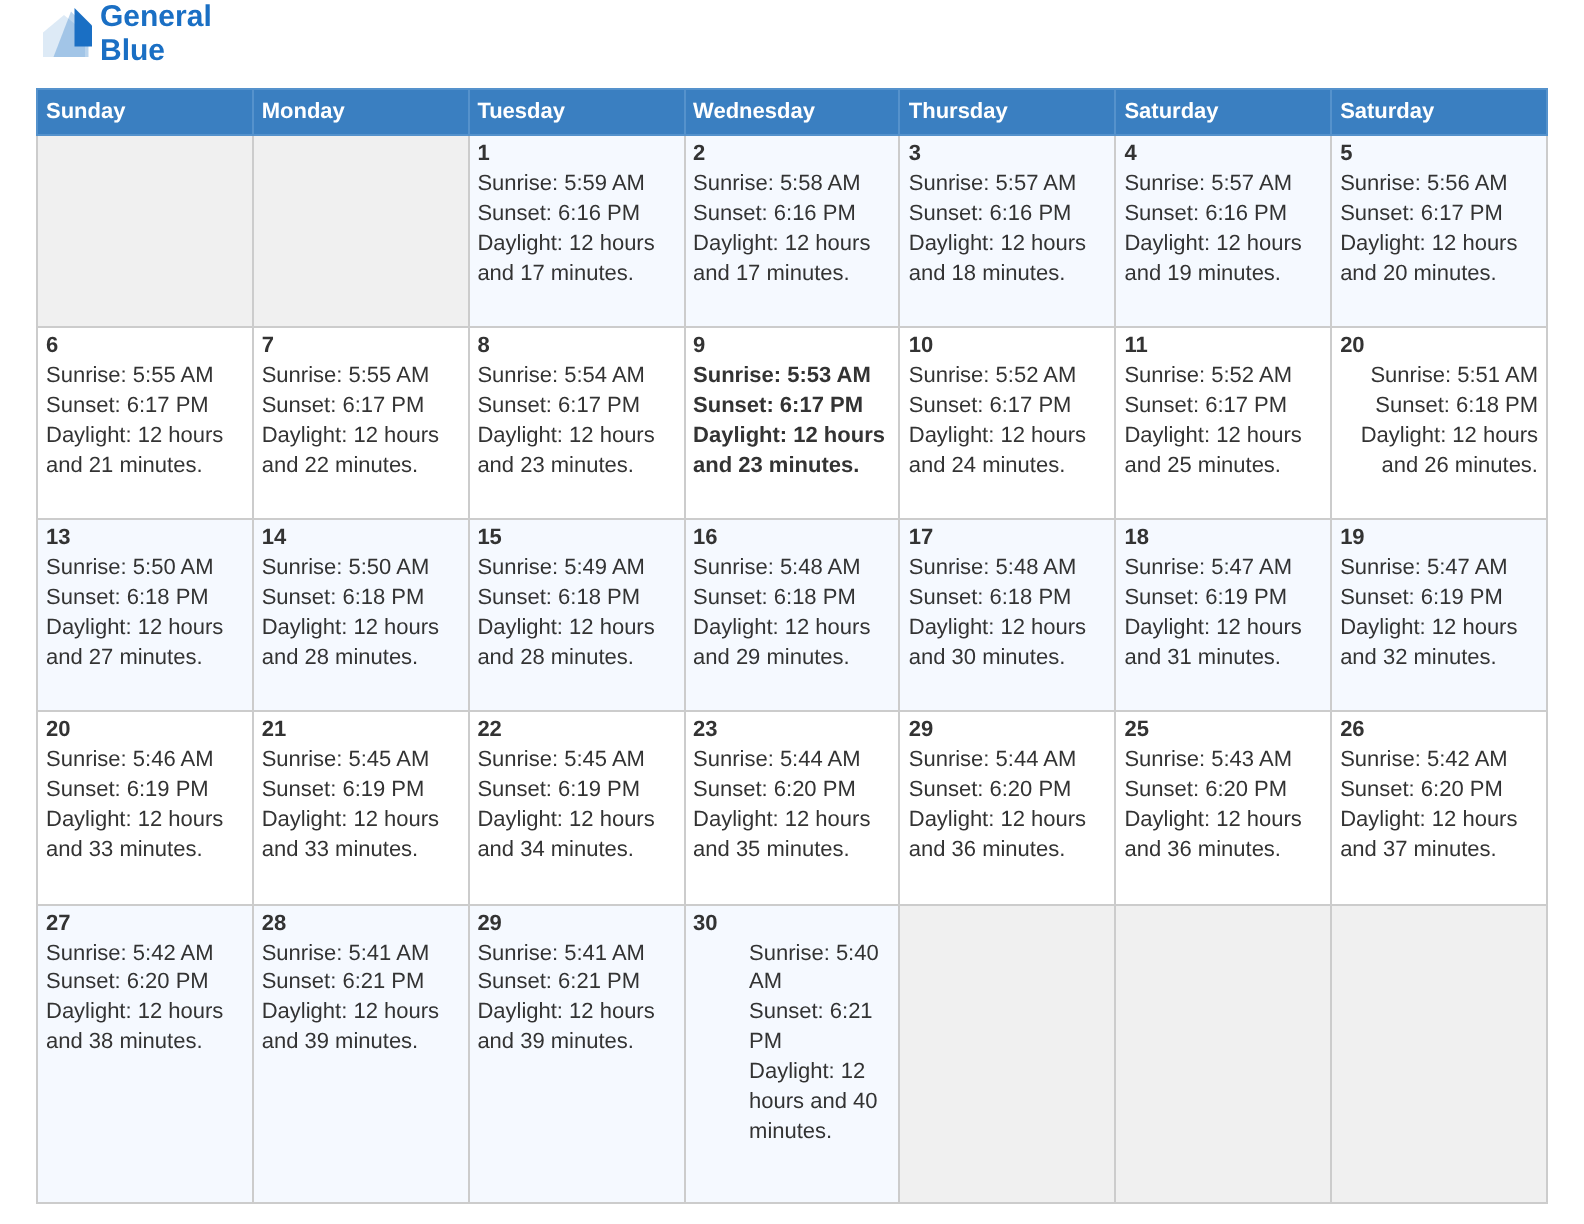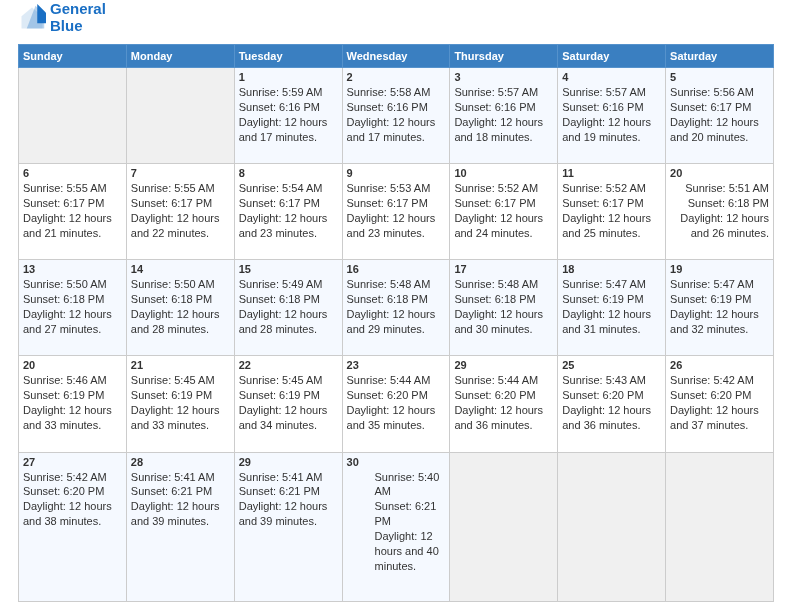--- a/index.html
+++ b/index.html
@@ -179,21 +179,21 @@
 Daylight: 12 hours and 22 minutes.</div>
           </td>
           <td>
             <span class="day-num">8</span>
             <div class="day-info" style="white-space: pre-line;">Sunrise: 5:54 AM
 Sunset: 6:17 PM
 Daylight: 12 hours and 23 minutes.</div>
           </td>
           <td>
             <span class="day-num">9</span>
-            <div class="day-info" style="white-space: pre-line;">Sunrise: 5:53 AM
+            <div class="day-info" style="white-space: pre-line; font-weight: bold;">Sunrise: 5:53 AM
 Sunset: 6:17 PM
 Daylight: 12 hours and 23 minutes.</div>
           </td>
           <td>
             <span class="day-num">10</span>
             <div class="day-info" style="white-space: pre-line;">Sunrise: 5:52 AM
 Sunset: 6:17 PM
 Daylight: 12 hours and 24 minutes.</div>
           </td>
           <td>

